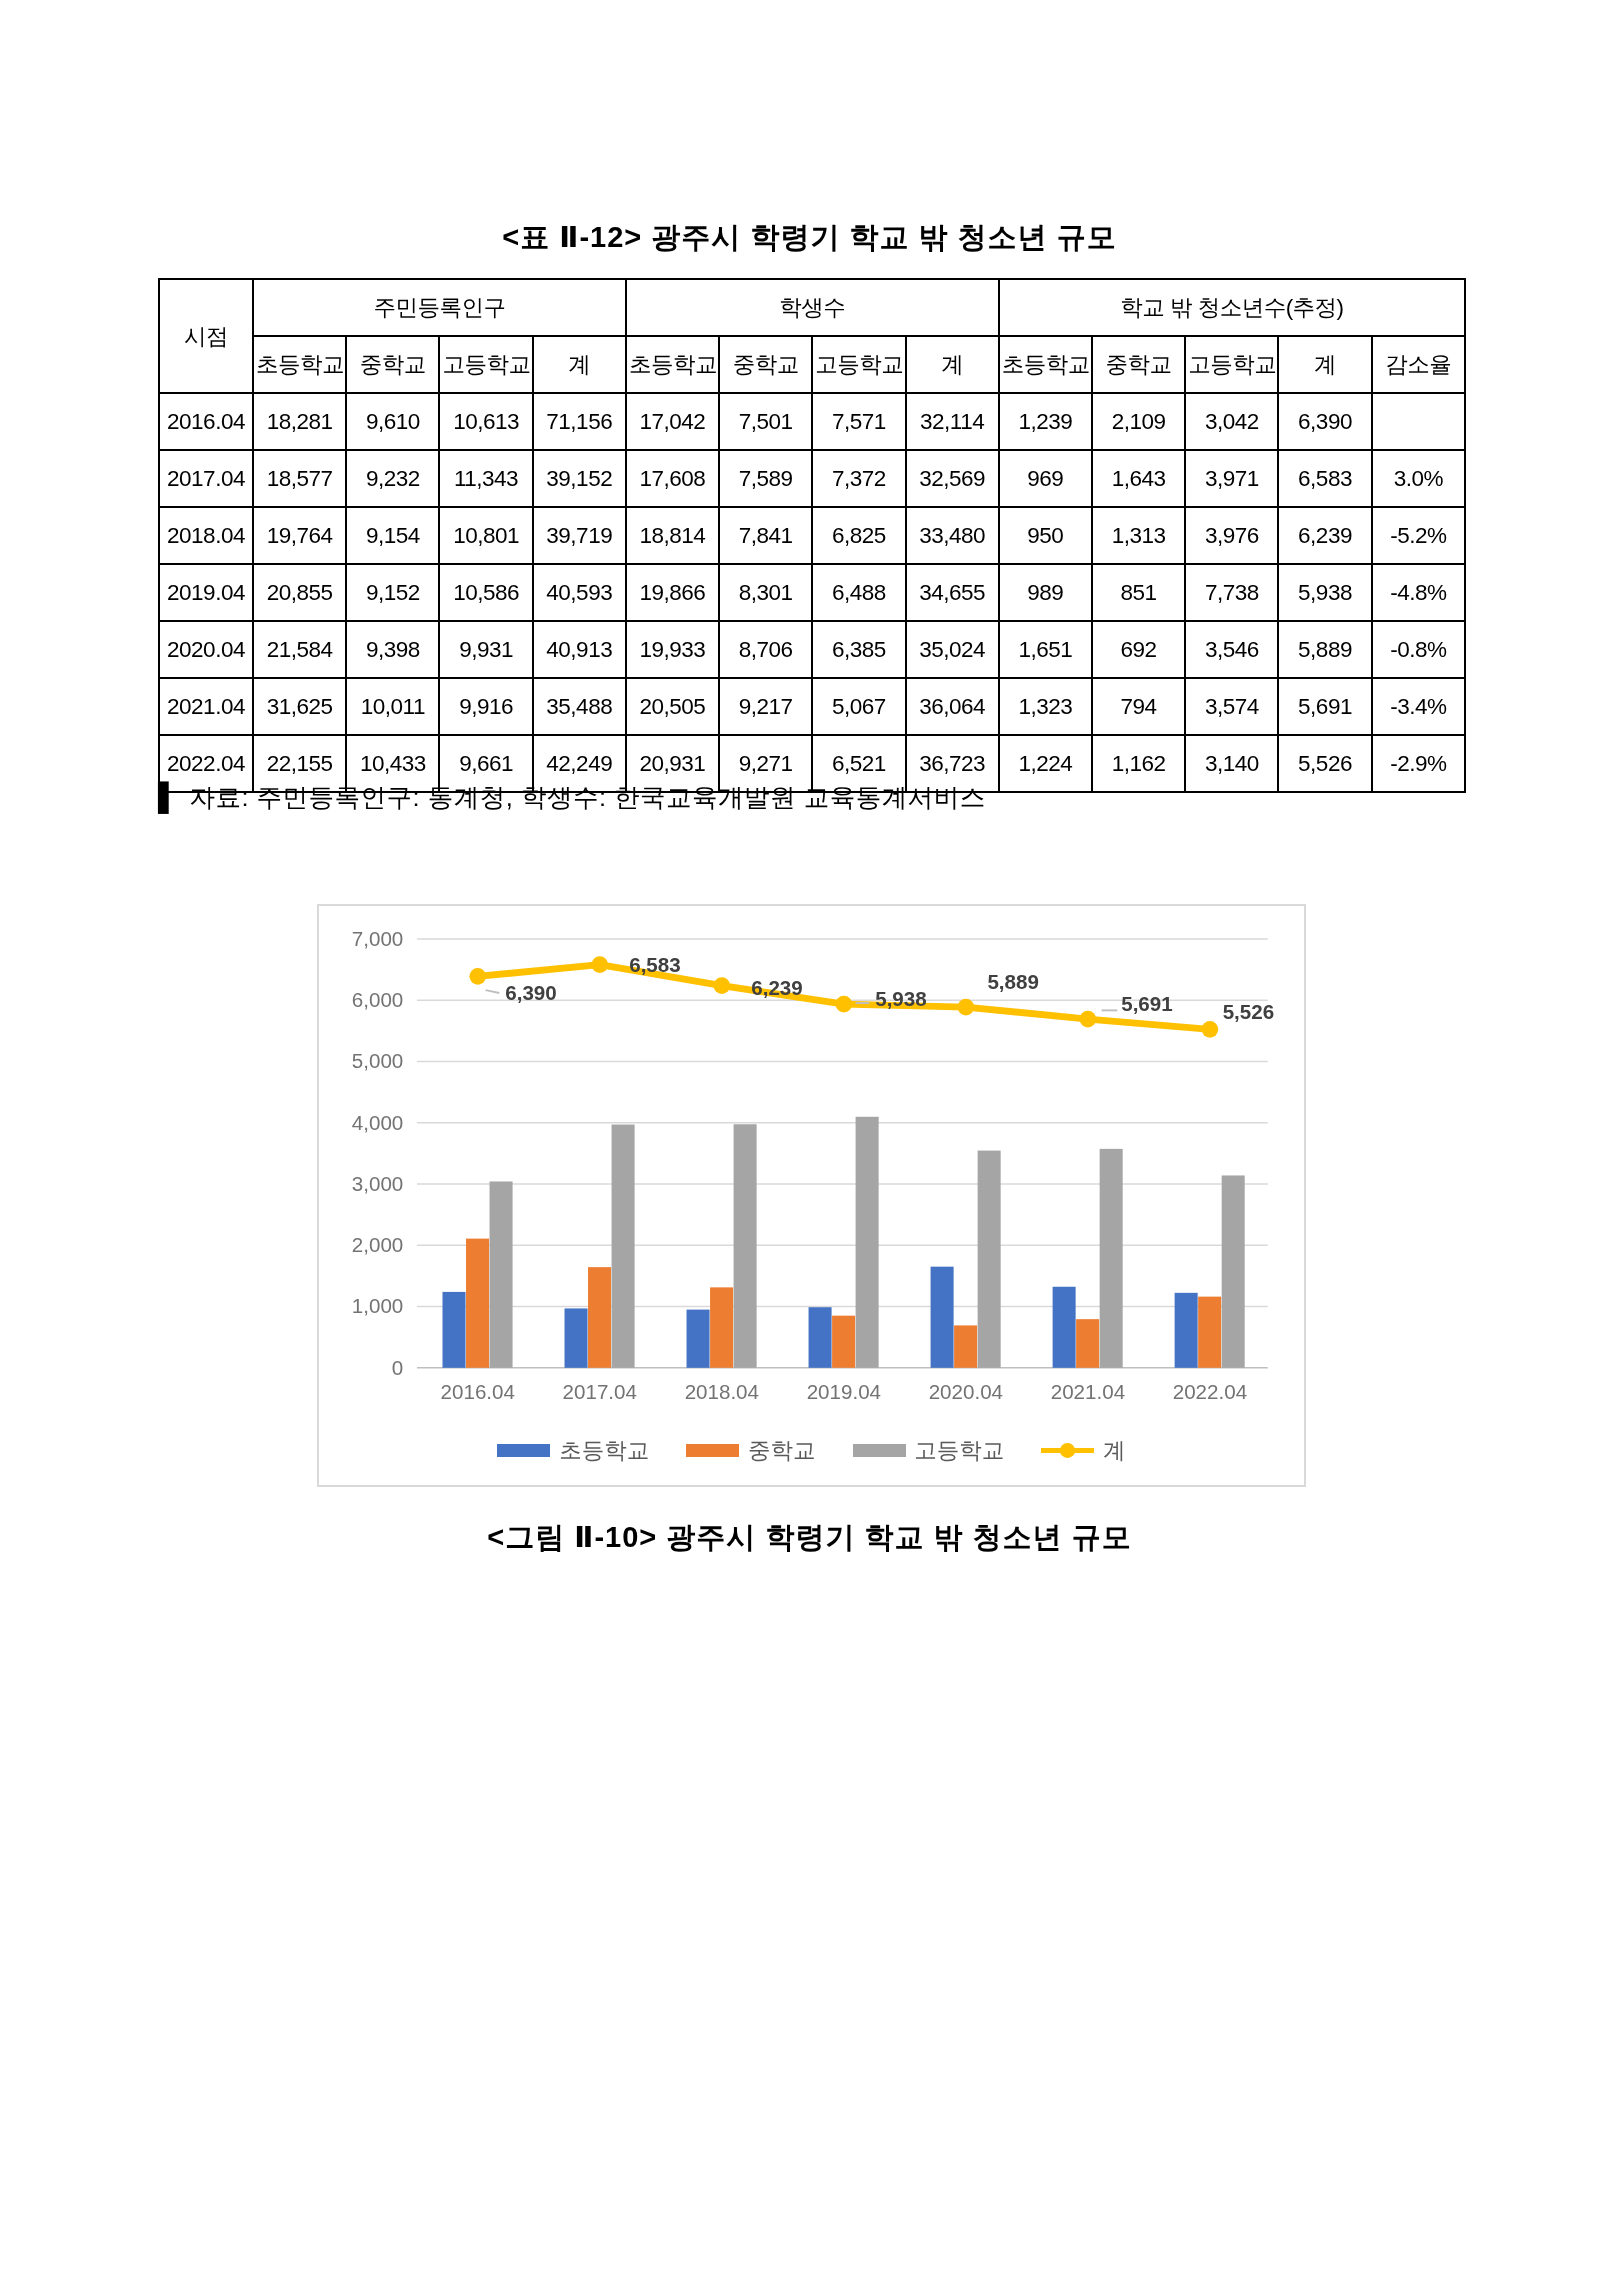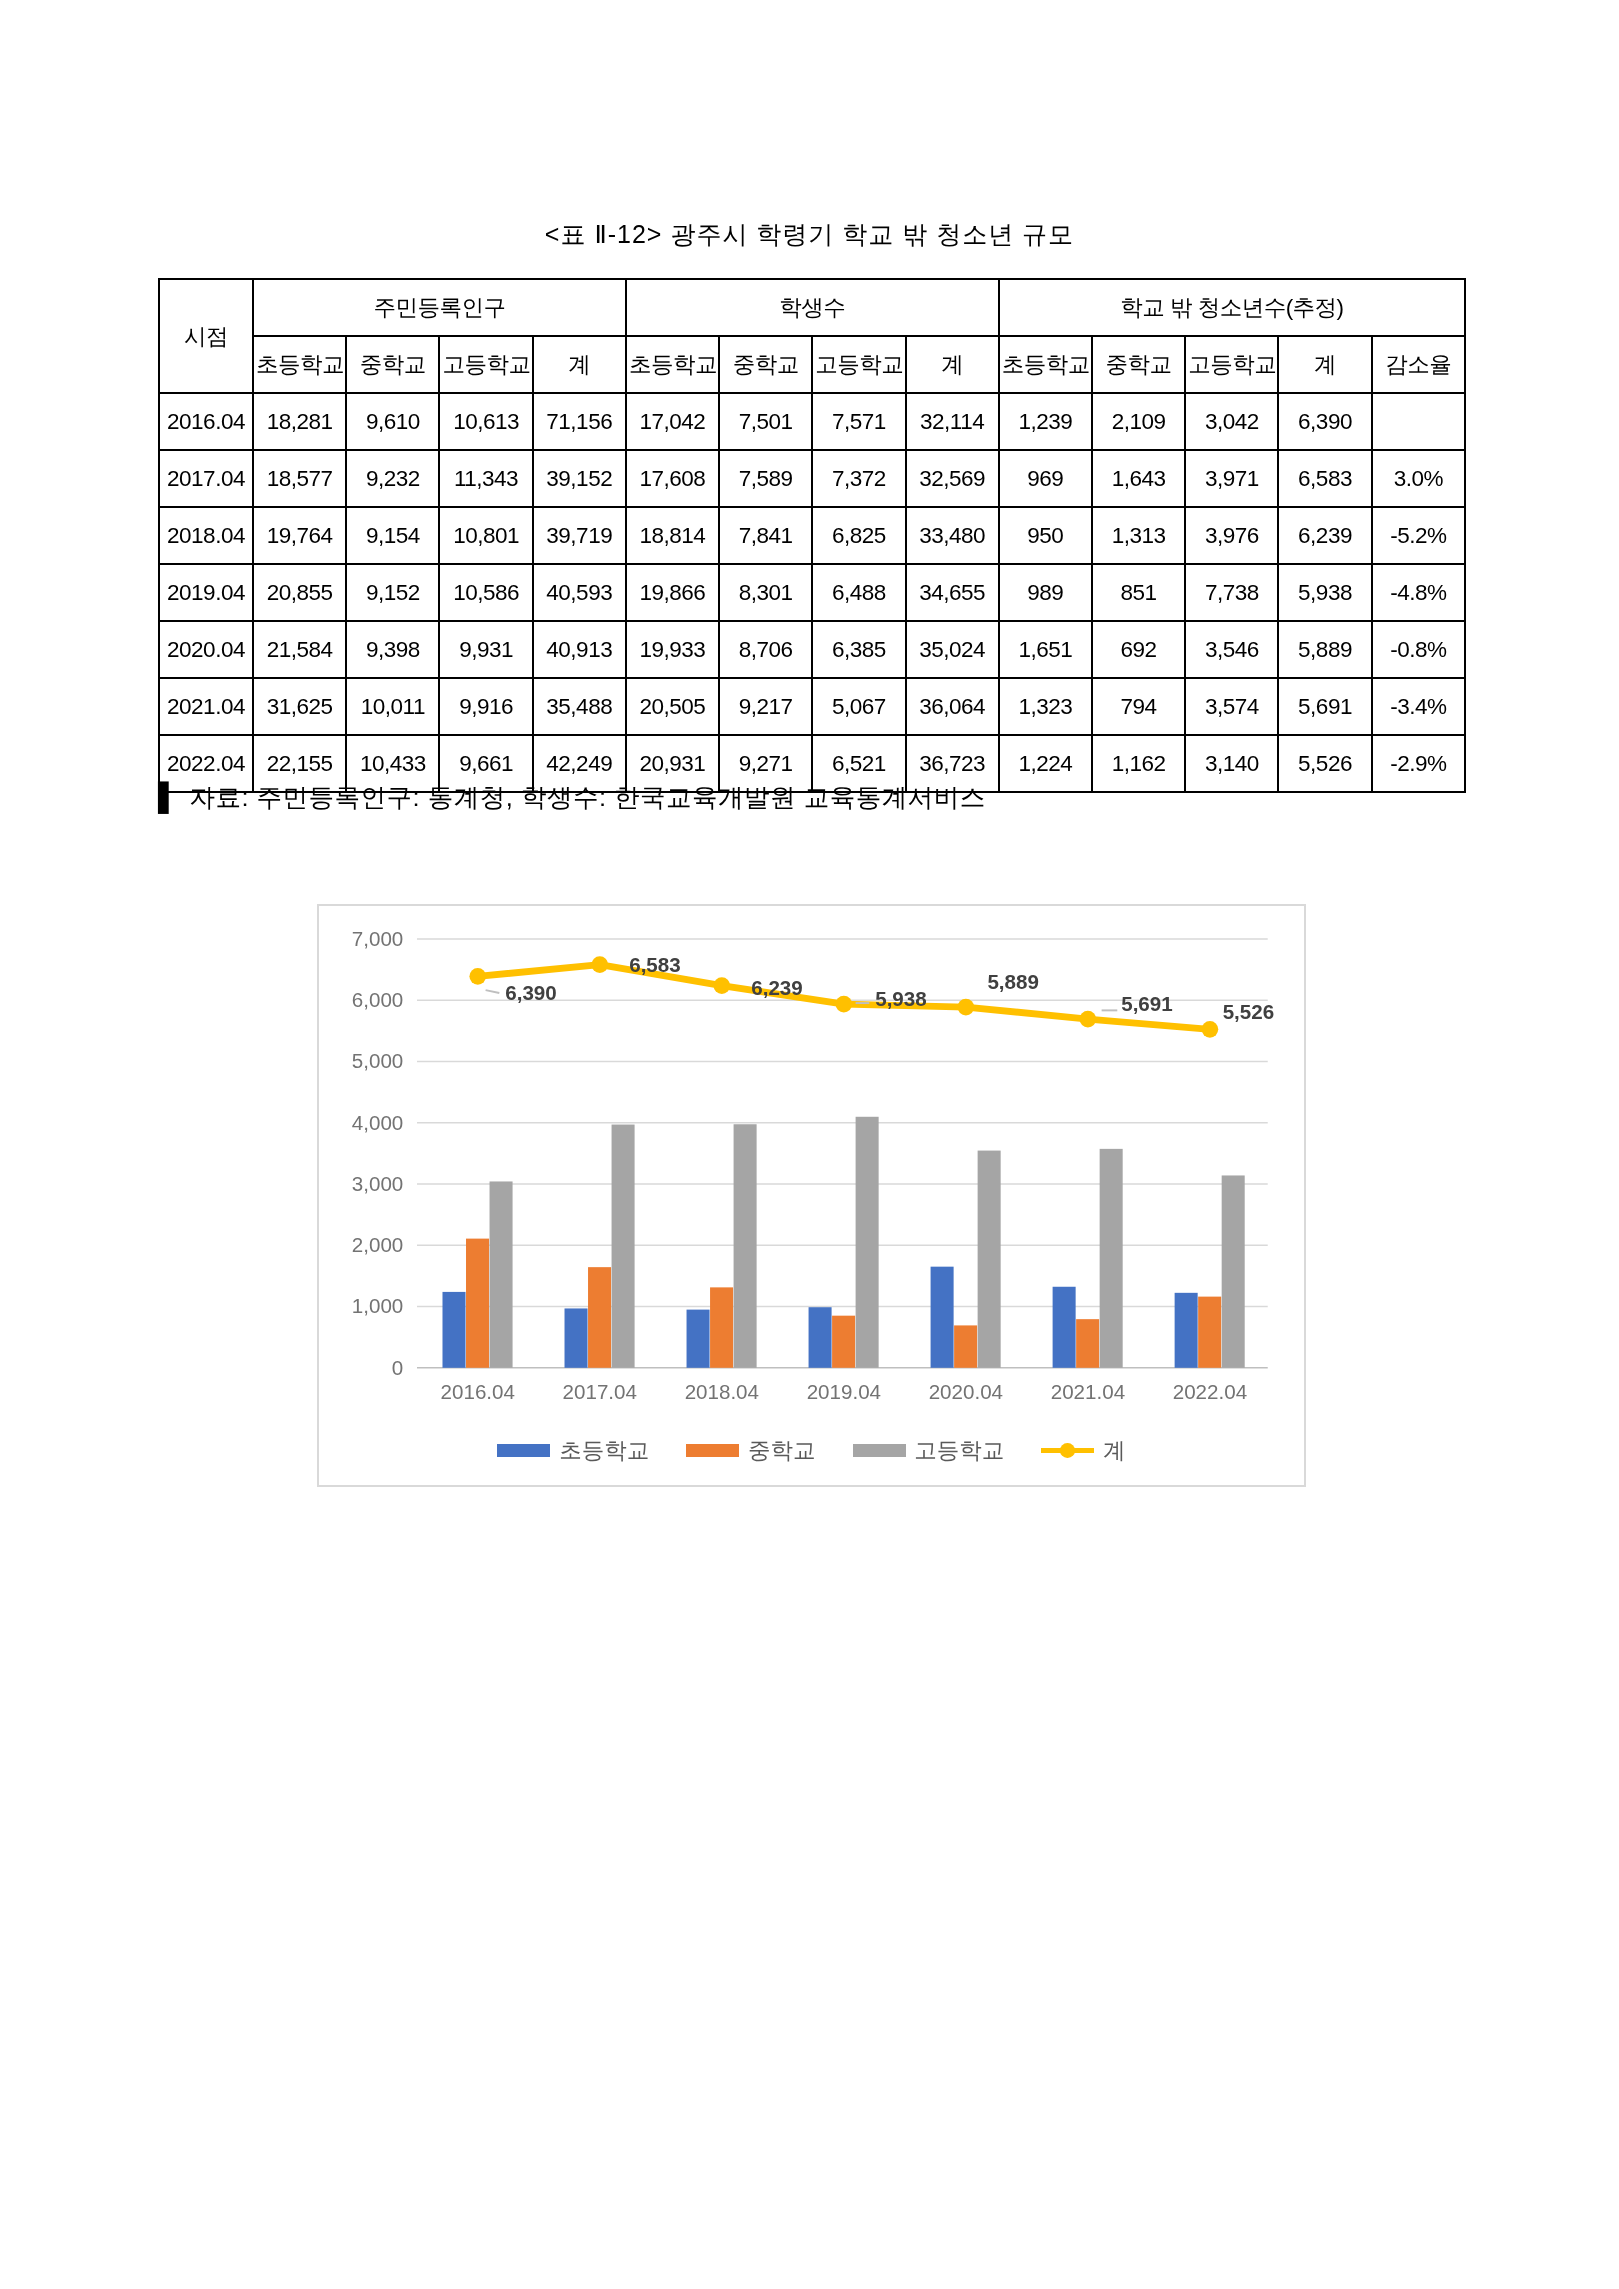--- a/index.html
+++ b/index.html
@@ -7,21 +7,21 @@
     position:relative;
     width:1619px;height:2290px;
     background:#ffffff;
     margin:0 auto;
     font-family:"Liberation Sans","DejaVu Sans",sans-serif;
     color:#000;
     overflow:hidden;
   }
   .table-title{
     position:absolute;left:0;top:218px;width:1619px;
-    text-align:center;font-size:25px;font-weight:400;letter-spacing:1px;
+    text-align:center;font-size:29px;font-weight:700;letter-spacing:1px;
   }
   table.data-table{
     position:absolute;left:158px;top:278px;width:1308px;
     border-collapse:collapse;table-layout:fixed;
   }
   table.data-table th,table.data-table td{
     border:2px solid #000;
     height:55px;padding:0 2px;
     text-align:center;vertical-align:middle;
     font-size:22.5px;font-weight:400;letter-spacing:-0.5px;
@@ -311,16 +311,17 @@
           <span class="legend-swatch" style="background: rgb(165, 165, 165);"></span>
           <span class="legend-label">고등학교</span>
         </div>
         <div class="legend-item">
           <span class="legend-line" style="--c: #FFC000;"></span>
           <span class="legend-label">계</span>
         </div>
       </div>
   </div>
 
+  <div class="figure-caption">&lt;그림 Ⅱ-10&gt; 광주시 학령기 학교 밖 청소년 규모</div>
 
 
 </div>
 
 
 </body></html>

